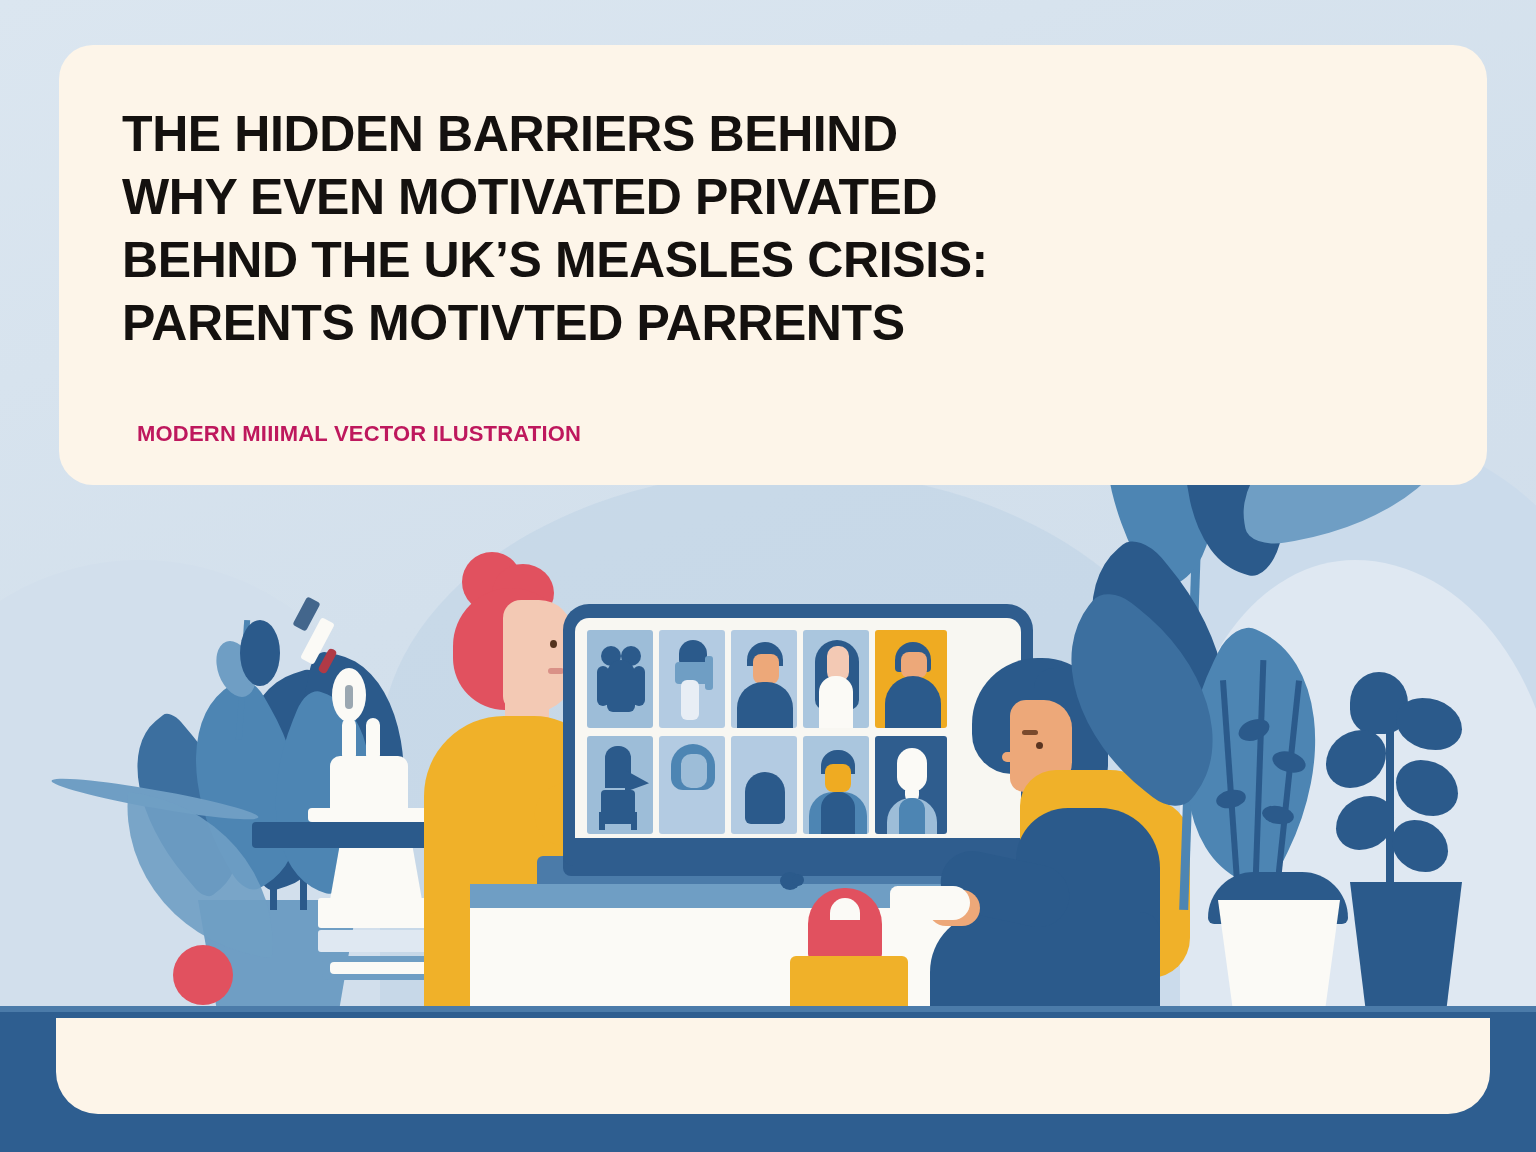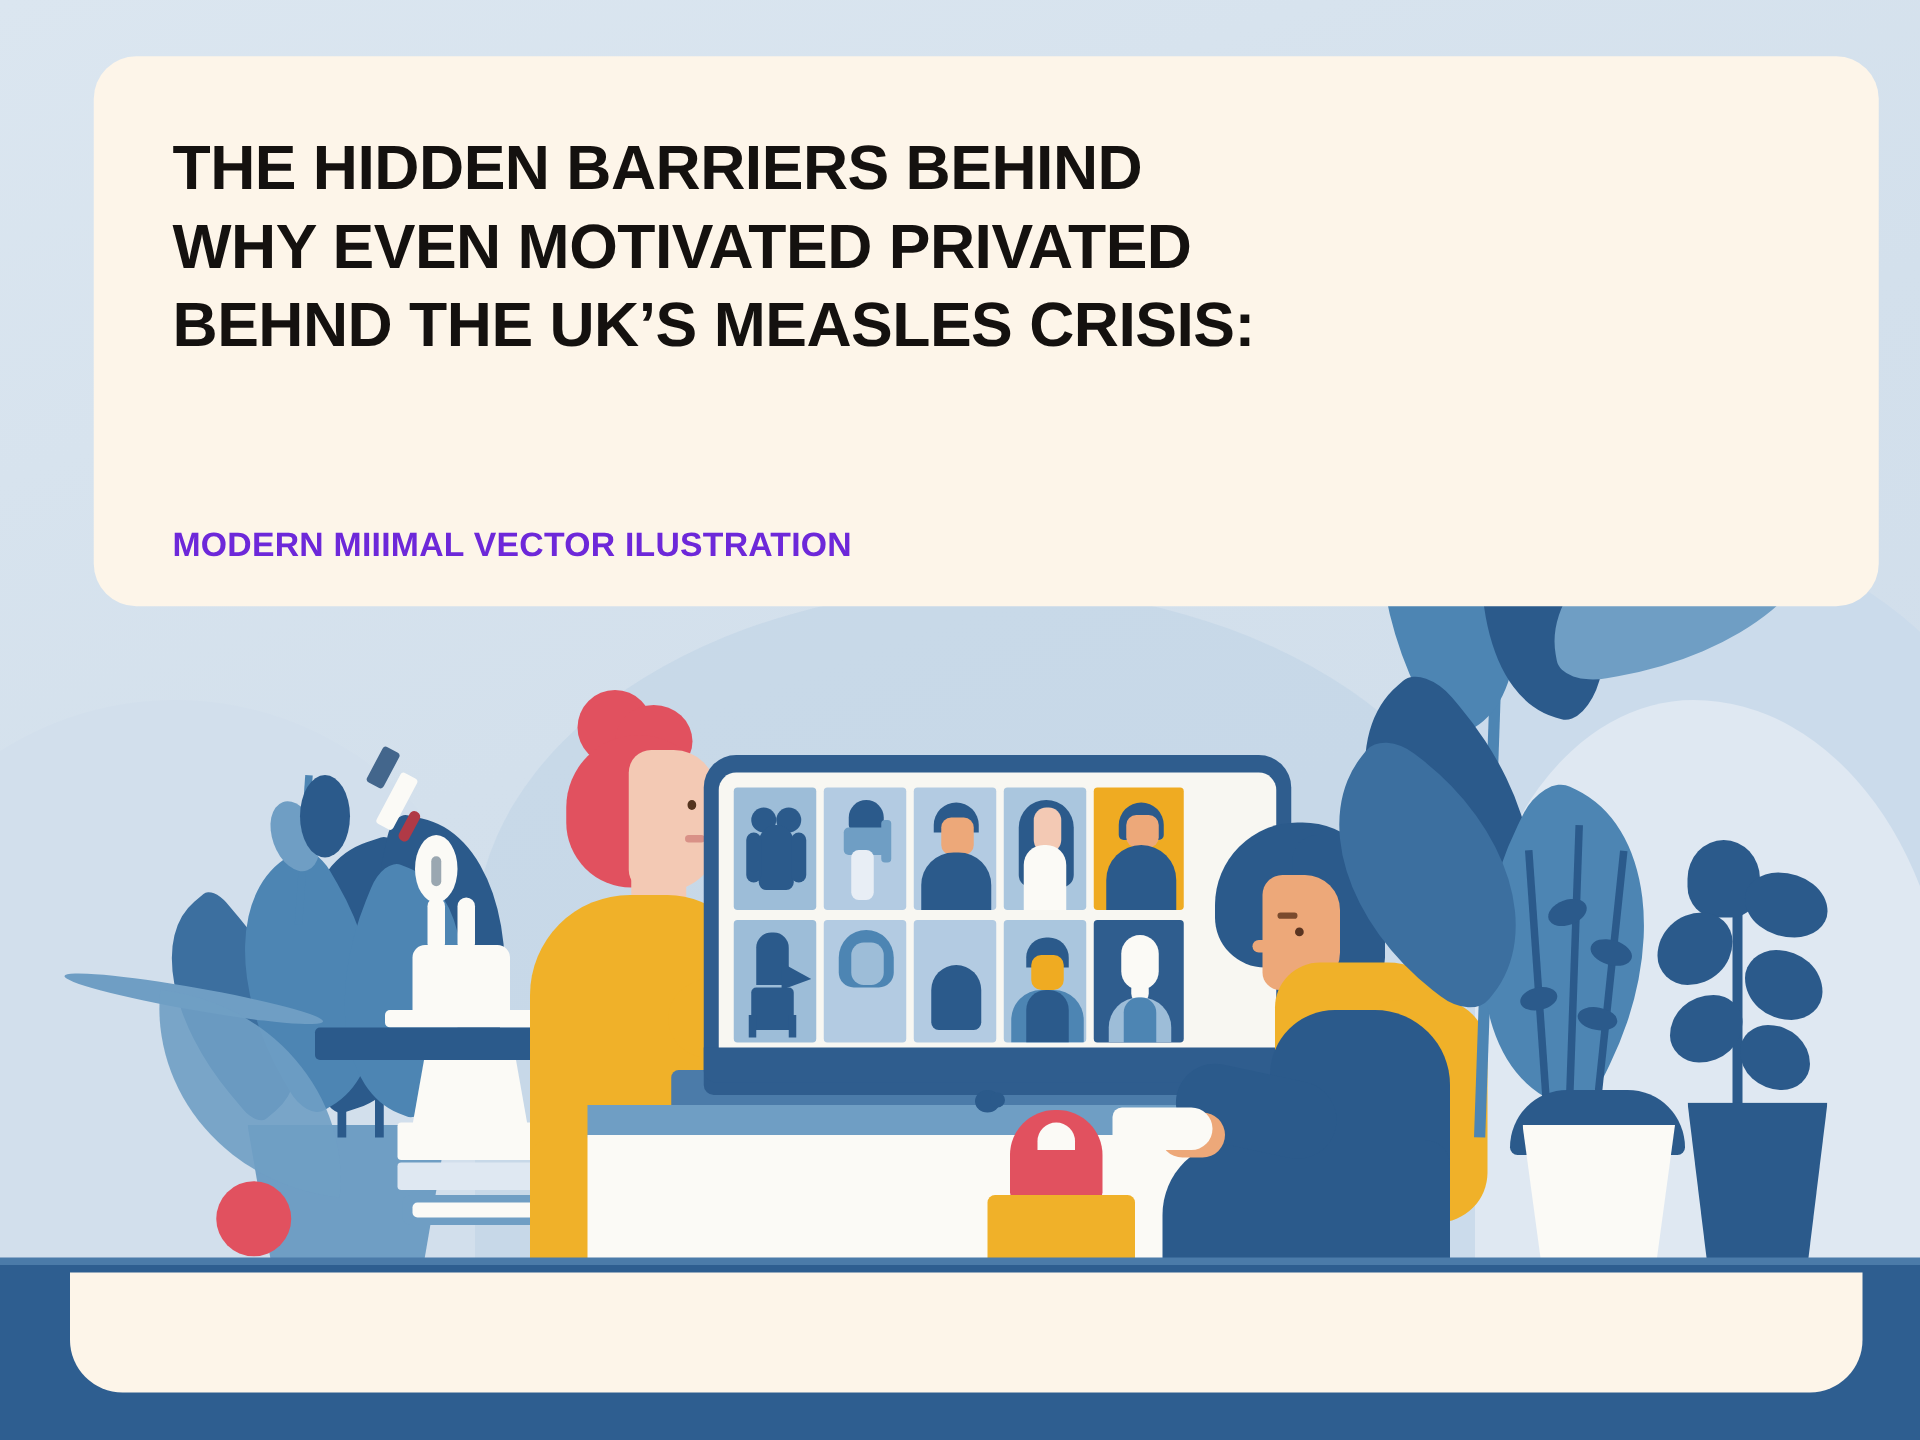--- a/index.html
+++ b/index.html
@@ -15,30 +15,29 @@
   .wave-a{left:380px;top:470px;width:820px;height:560px;background:#c6d7e8;opacity:.85;border-radius:50% 50% 0 0;}
   .wave-b{left:1080px;top:430px;width:560px;height:620px;background:#cbdbeb;border-radius:48% 52% 0 0;}
   .wave-c{left:-120px;top:560px;width:520px;height:520px;background:#d2dfec;border-radius:50% 50% 0 0;}
   .wave-d{left:1180px;top:560px;width:380px;height:520px;background:#dfe8f2;border-radius:46% 54% 0 0;}
 
   
   .panel{
     position:absolute;left:59px;top:45px;width:1428px;height:440px;
     background:#fdf5e9;border-radius:34px;
     box-shadow:0 0 0 0 rgba(0,0,0,0);
-    margin-left:16px;
   }
   .title{
     position:absolute;left:63px;top:58px;width:1000px;
     font-size:50px;line-height:63px;font-weight:bold;letter-spacing:-0.4px;
     color:#14110f;text-transform:uppercase;
   }
   .subtitle-head{
-    position:absolute;left:63px;top:376px;width:1000px;
-    font-size:27px;font-weight:bold;letter-spacing:.2px;color:#6d28d9;
+    position:absolute;left:78px;top:376px;width:1000px;
+    font-size:22px;font-weight:bold;letter-spacing:.2px;color:#be185d;
     text-transform:uppercase;
   }
   .subtitle-body{
     position:absolute;left:63px;top:415px;width:1000px;
     font-size:26px;color:#3b3a39;letter-spacing:.1px;
   }
 
   
   .floor{position:absolute;left:0;top:1012px;width:1536px;height:140px;background:#2e5e90;}
   .floor-line{position:absolute;left:0;top:1006px;width:1536px;height:7px;background:#4b7ba9;}
@@ -283,20 +282,21 @@
     <div class="sh" style="left:1336px;top:796px;width:58px;height:54px;background:#2b5a8b;border-radius:60% 40% 60% 40%;"></div>
     <div class="sh" style="left:1392px;top:820px;width:56px;height:52px;background:#2b5a8b;border-radius:40% 60% 40% 60%;"></div>
     <div class="sh" style="left:1350px;top:882px;width:112px;height:128px;background:#2b5a8b;clip-path:polygon(0 0,100% 0,86% 100%,14% 100%);"></div>
   </div>
 
   <div class="panel">
     <div class="title">
       <div>THE HIDDEN BARRIERS BEHIND</div>
       <div>WHY EVEN MOTIVATED PRIVATED</div>
       <div>BEHND THE UK’S MEASLES CRISIS:</div>
+      <div>PARENTS MOTIVTED PARRENTS</div>
     </div>
     <div class="subtitle-head">MODERN MIIIMAL VECTOR ILUSTRATION</div>
   </div>
 
   <div class="floor-line"></div>
   <div class="floor"></div>
   <div class="bottom-card"></div>
 
 </div>
 

